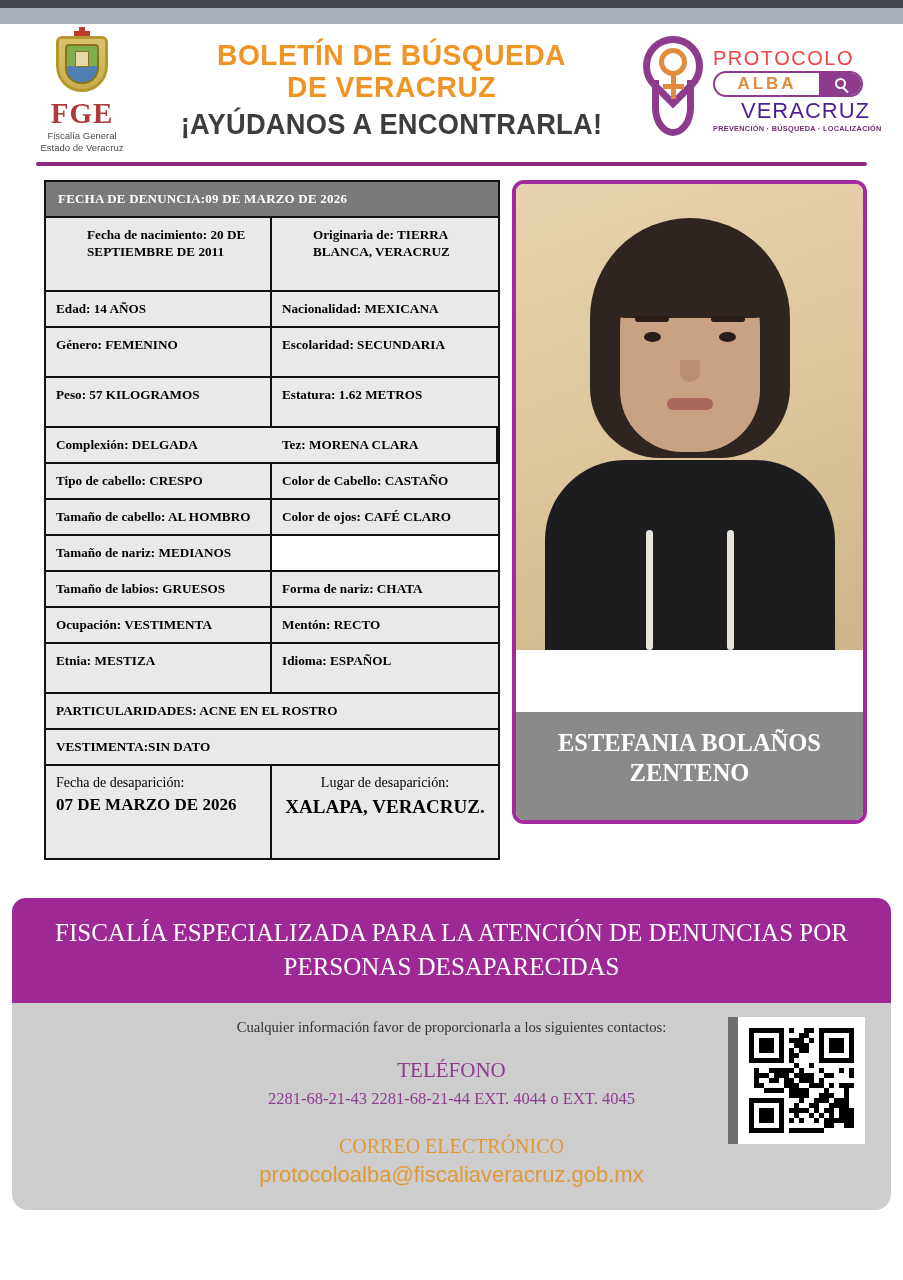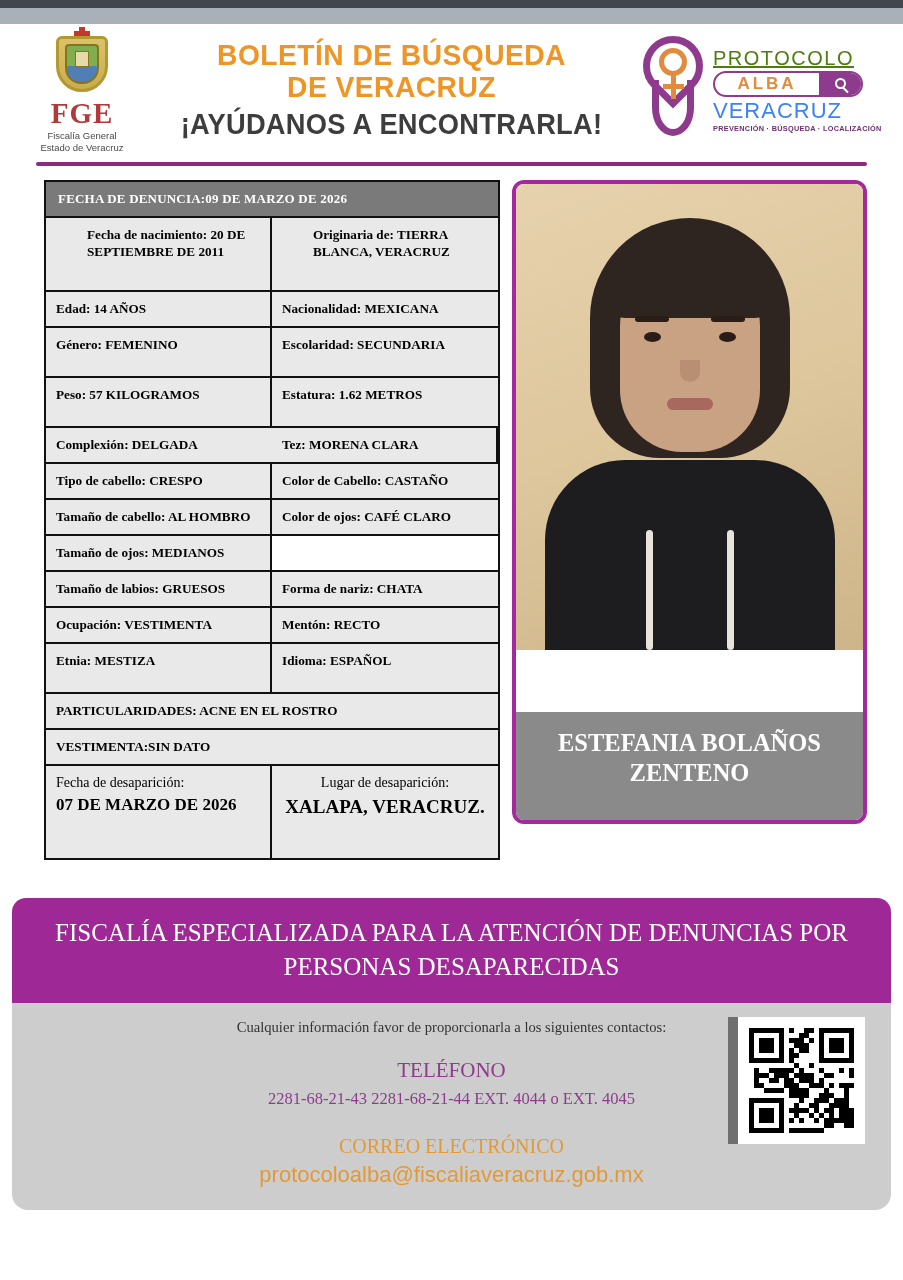--- a/index.html
+++ b/index.html
@@ -71,32 +71,32 @@
     border-bottom: 7px solid #8e3b8e;
     border-radius: 0 0 50% 50%;
     border-top: none;
   }
   .venus { position: absolute; left: 22px; top: 14px; width: 28px; height: 28px;
     border: 5px solid #e08b3e; border-radius: 50%; }
   .venus-stem { position: absolute; left: 34px; top: 41px; width: 5px; height: 24px; background: #e08b3e; }
   .venus-bar { position: absolute; left: 26px; top: 50px; width: 21px; height: 5px; background: #e08b3e; }
 
   .alba-words { flex: 1; }
-  .alba-proto { font-family: "Liberation Sans", sans-serif; font-size: 20px; color: #4d7c0f; letter-spacing: 1.5px; line-height: 1; text-decoration: underline; }
+  .alba-proto { font-family: "Liberation Sans", sans-serif; font-size: 20px; color: #ef4444; letter-spacing: 1.5px; line-height: 1; }
   .alba-pill {
     margin: 3px 0; height: 26px; border: 2px solid #8e3b8e; border-radius: 13px;
     display: flex; align-items: stretch; overflow: hidden; width: 150px;
   }
   .alba-word { flex: 1; display: flex; align-items: center; justify-content: center;
     font-family: "Liberation Sans", sans-serif; font-weight: bold; font-size: 17px;
     color: #e08b3e; letter-spacing: 3px; }
   .alba-search { width: 42px; background: #8e3b8e; display: flex; align-items: center; justify-content: center; }
   .mag { position: relative; width: 11px; height: 11px; border: 2px solid #ffffff; border-radius: 50%; }
   .mag::after { content: ""; position: absolute; right: -5px; bottom: -4px; width: 7px; height: 2px; background: #fff; transform: rotate(45deg); }
-  .alba-ver { font-family: "Liberation Sans", sans-serif; font-size: 22px; color: #3b82f6; letter-spacing: 1px; line-height: 1; }
+  .alba-ver { font-family: "Liberation Sans", sans-serif; font-size: 22px; color: #4c1d95; letter-spacing: 1px; line-height: 1; margin-left: 28px; }
   .alba-tag { font-family: "Liberation Sans", sans-serif; font-weight: bold; font-size: 7.3px; color: #6f2e6f; letter-spacing: .3px; margin-top: 2px; }
 
   .rule { height: 4px; background: #8e2a7e; margin: 6px 36px 0 36px; border-radius: 2px; }
 
   
   .body-area { position: relative; padding: 14px 36px 0 44px; display: flex; gap: 12px; }
 
   
   .info { width: 484px; }
   .denuncia {
@@ -260,21 +260,21 @@
         </div>
         <div class="row r-short">
           <div class="cell left">Tipo de cabello: CRESPO</div>
           <div class="cell right">Color de Cabello: CASTAÑO</div>
         </div>
         <div class="row r-short">
           <div class="cell left">Tamaño de cabello: AL HOMBRO</div>
           <div class="cell right">Color de ojos: CAFÉ CLARO</div>
         </div>
         <div class="row r-short">
-          <div class="cell left">Tamaño de ojos:  MEDIANOS</div>
+          <div class="cell left">Tamaño de nariz:  MEDIANOS</div>
         </div>
         <div class="row r-short">
           <div class="cell left">Tamaño de labios: GRUESOS</div>
           <div class="cell right">Forma de nariz: CHATA</div>
         </div>
         <div class="row r-short">
           <div class="cell left">Ocupación: VESTIMENTA</div>
           <div class="cell right">Mentón: RECTO</div>
         </div>
         <div class="row r-mid">

